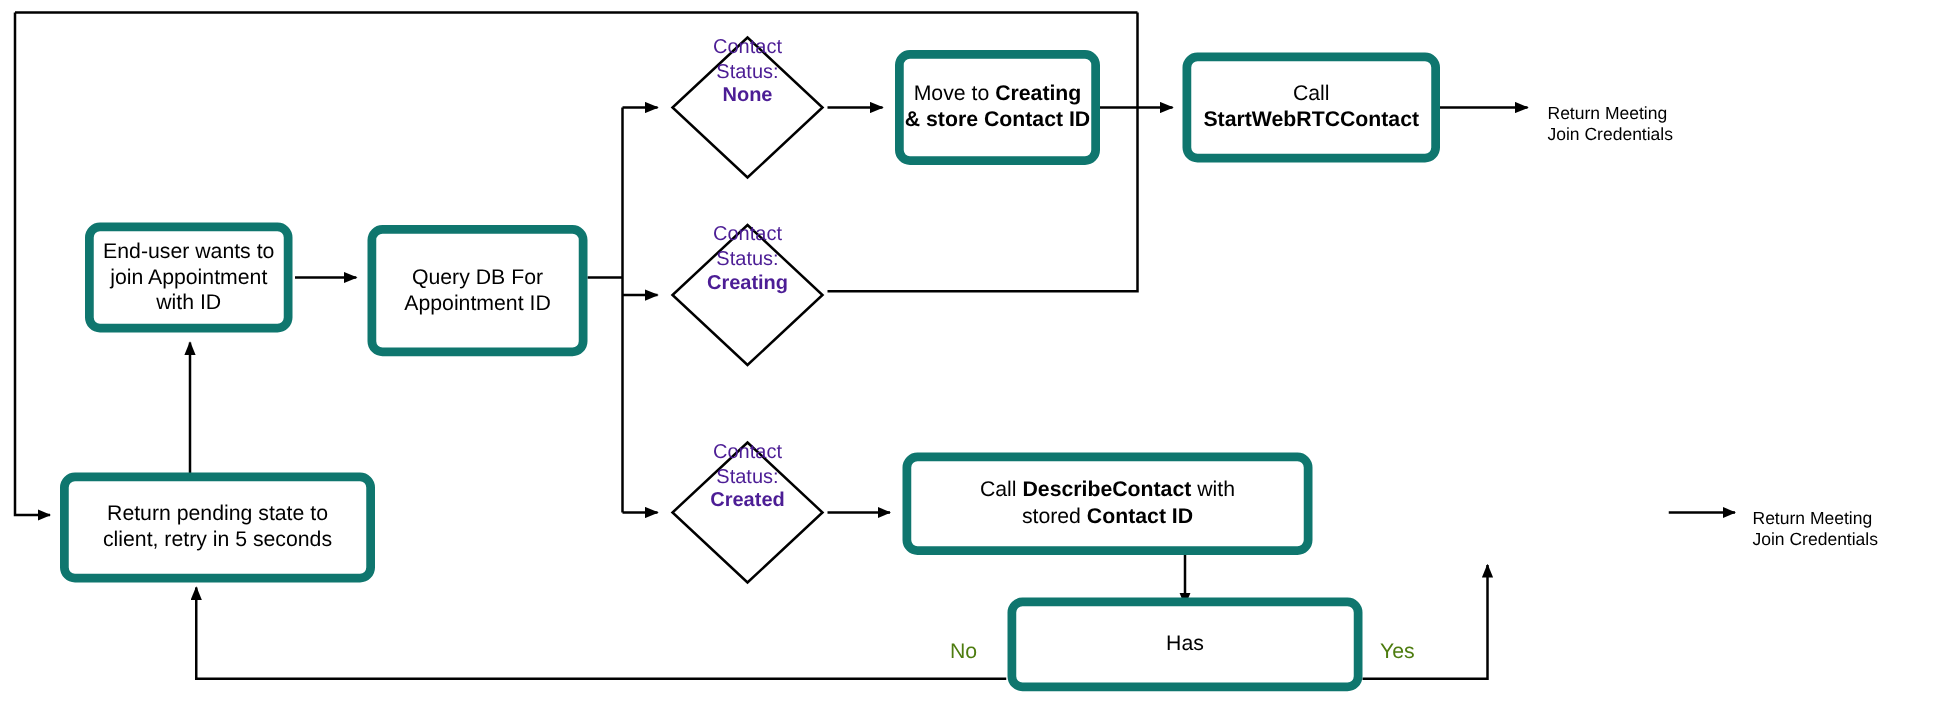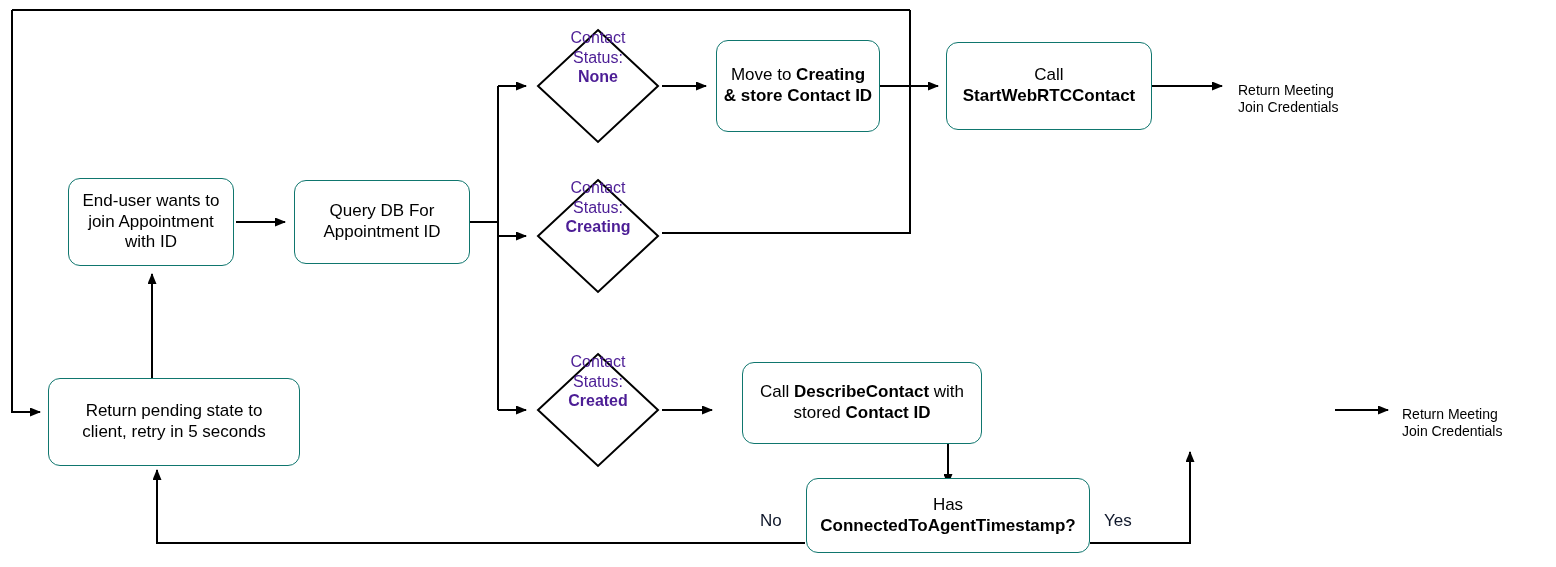--- a/index.html
+++ b/index.html
@@ -26,21 +26,21 @@
     position: absolute;
     box-sizing: border-box;
     display: flex;
     align-items: center;
     justify-content: center;
     text-align: center;
     color: #000000;
     line-height: 1.22;
   }
   .rbox {
-    border: 1px solid #0f766e;
+    border: 7px solid #0f766e;
     border-radius: 12px;
     background: #ffffff;
     font-size: 17px;
   }
   .diamond-wrap {
     position: absolute;
     background: transparent;
   }
   .diamond-wrap svg {
     position: absolute;
@@ -66,21 +66,21 @@
     position: absolute;
     font-size: 14px;
     line-height: 1.25;
     color: #000000;
     text-align: left;
     white-space: pre-line;
   }
   .edgelabel {
     position: absolute;
     font-size: 17px;
-    color: #0f172a;
+    color: #4d7c0f;
   }
   b { font-weight: bold; }
   .t { white-space: pre-line; }
 </style>
 </head>
 <body>
 
 <div id="canvas">
 
   <svg id="wires" viewBox="0 0 1556 567">
@@ -122,21 +122,21 @@
       <path d="M 152 380 L 152 274" marker-end="url(#ah)"></path>
     </g>
   </svg>
 
   <div class="node rbox" style="left:68px; top:178px; width:166px; height:88px;">
     <span class="t">End-user wants to
 join Appointment
 with ID</span>
   </div>
 
-  <div class="node rbox" style="left:294px; top:180px; width:176px; height:84px;">
+  <div class="node rbox" style="left:294px; top:180px; width:176px; height:105px;">
     <span class="t">Query DB For
 Appointment ID</span>
   </div>
 
   <div class="diamond-wrap" style="left:536px; top:28px; width:124px; height:116px;">
     <svg width="124" height="116">
       <polygon points="62,2 122,58 62,114 2,58" fill="#ffffff" stroke="#000000" stroke-width="2"></polygon>
     </svg>
     <div class="diamond-label">
       <div>
@@ -179,32 +179,32 @@
 
   <div class="node rbox" style="left:946px; top:42px; width:206px; height:88px;">
     <span><span>Call</span><br><b>StartWebRTCContact</b></span>
   </div>
 
   <div class="plainlabel" style="left:1238px; top:64px; width:180px;">
     <span>Return Meeting
 Join Credentials</span>
   </div>
 
-  <div class="node rbox" style="left:722px; top:362px; width:240px; height:82px;margin-left:20px;">
+  <div class="node rbox" style="left:722px; top:362px; width:328px; height:82px;">
     <span><span>Call </span><b>DescribeContact</b><span> with</span><br><span>stored </span><b>Contact ID</b></span>
   </div>
 
 
   <div class="plainlabel" style="left:1402px; top:388px; width:180px;">
     <span>Return Meeting
 Join Credentials</span>
   </div>
 
   <div class="node rbox" style="left:806px; top:478px; width:284px; height:75px;">
-    <span><span>Has</span><br><b>ConnectedToAgentTimestamp?</b></span>
+    <span><span>Has</span><br></span>
   </div>
 
   <div class="node rbox" style="left:48px; top:378px; width:252px; height:88px;">
     <span class="t">Return pending state to
 client, retry in 5 seconds</span>
   </div>
 
   <div class="edgelabel" style="left:760px; top:511px;">
     <span>No</span>
   </div>

